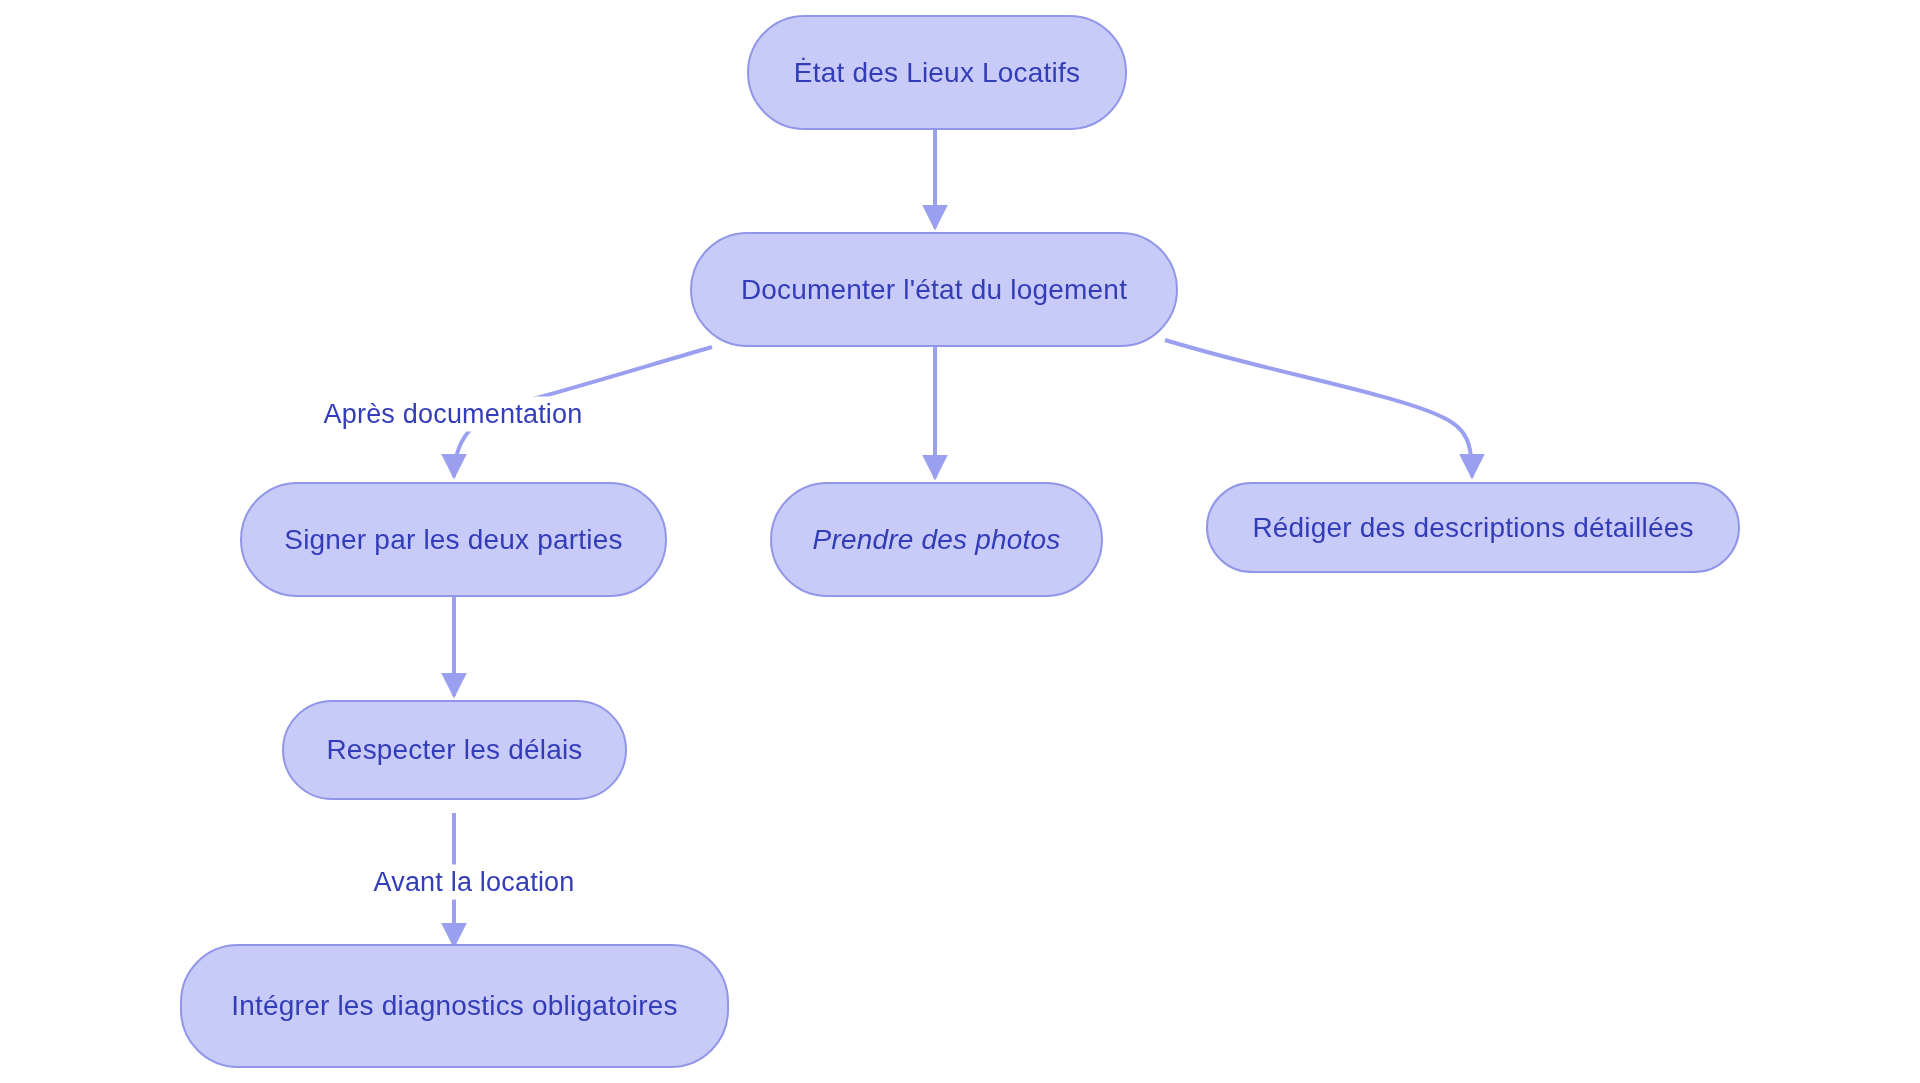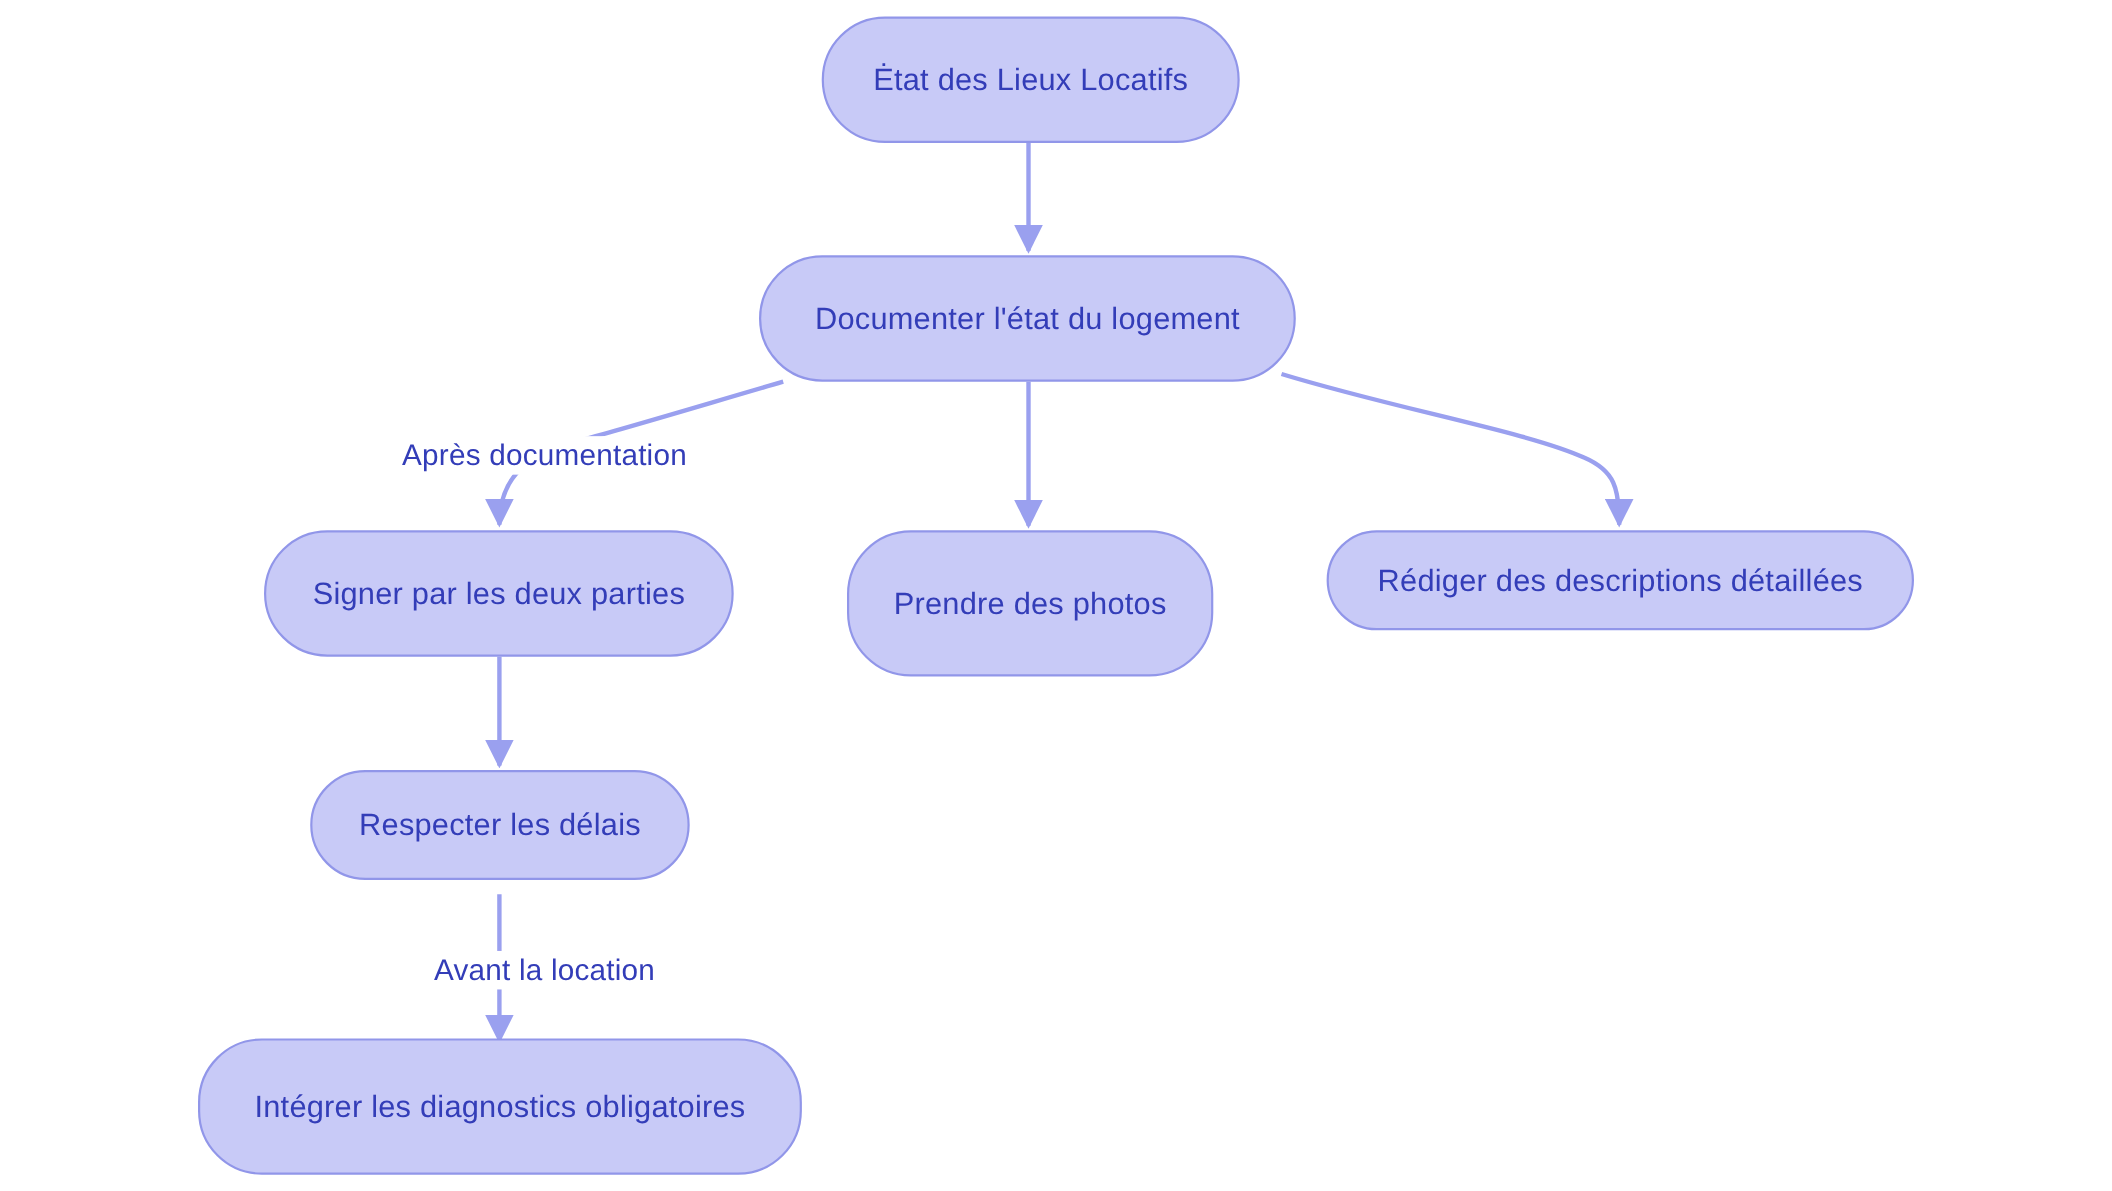--- a/index.html
+++ b/index.html
@@ -44,37 +44,36 @@
     border-radius:58px;
     color:var(--node-text);
     font-size:28px;
     letter-spacing:0.2px;
     white-space:nowrap;
     text-align:left;
   }
   .n1{left:747px;top:15px;width:380px;height:115px;}
   .n2{left:690px;top:232px;width:488px;height:115px;}
   .n3{left:240px;top:482px;width:427px;height:115px;}
-  .n4{left:770px;top:482px;width:333px;height:133px;}
+  .n4{left:770px;top:482px;width:333px;height:115px;font-style:italic;}
   .n5{left:1206px;top:482px;width:534px;height:91px;}
   .n6{left:282px;top:700px;width:345px;height:100px;}
   .n7{left:180px;top:944px;width:549px;height:124px;}
   .edge-label{
     position:absolute;
     transform:translate(-50%,-50%);
     background:var(--background);
     color:var(--label-text);
     font-size:27px;
     letter-spacing:0.2px;
     white-space:nowrap;
     padding:2px 8px;
-    margin-left:42px;
   }
   .lbl-apres{left:453px;top:414px;}
-  .lbl-avant{left:453px;top:882px;text-align:right;}
+  .lbl-avant{left:474px;top:882px;text-align:right;}
 </style>
 </head>
 <body>
 
 <div class="canvas">
 
   <svg class="edges" viewBox="0 0 1920 1083" xmlns="http://www.w3.org/2000/svg">
     <defs>
       <marker id="arrow" viewBox="0 0 10 10" refX="9" refY="5" markerWidth="26" markerHeight="26" markerUnits="userSpaceOnUse" orient="auto">
         <path class="arrowhead" d="M0,0 L0,10 L10,5 z"></path>

